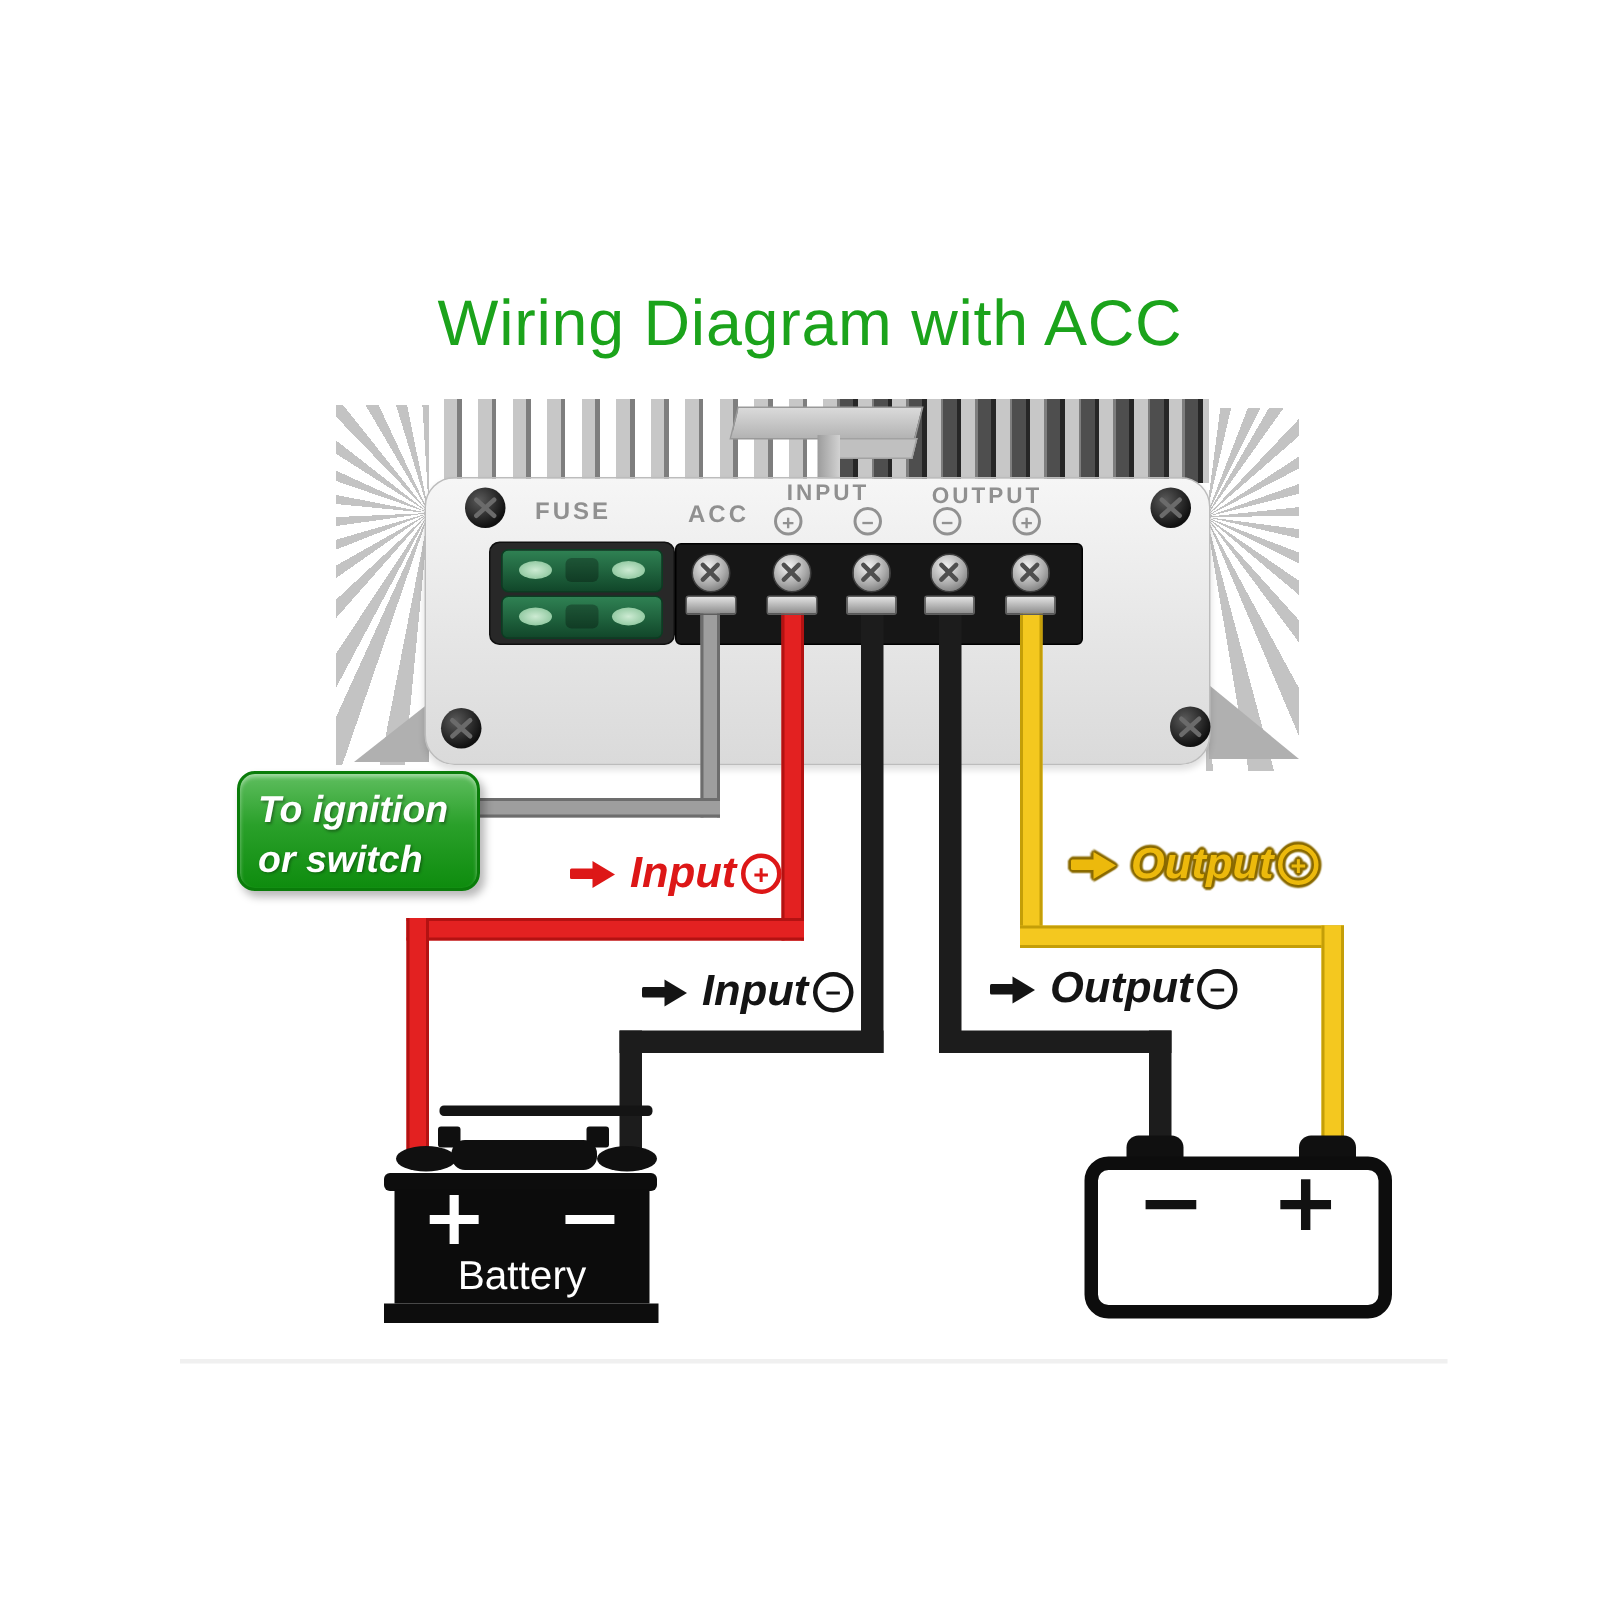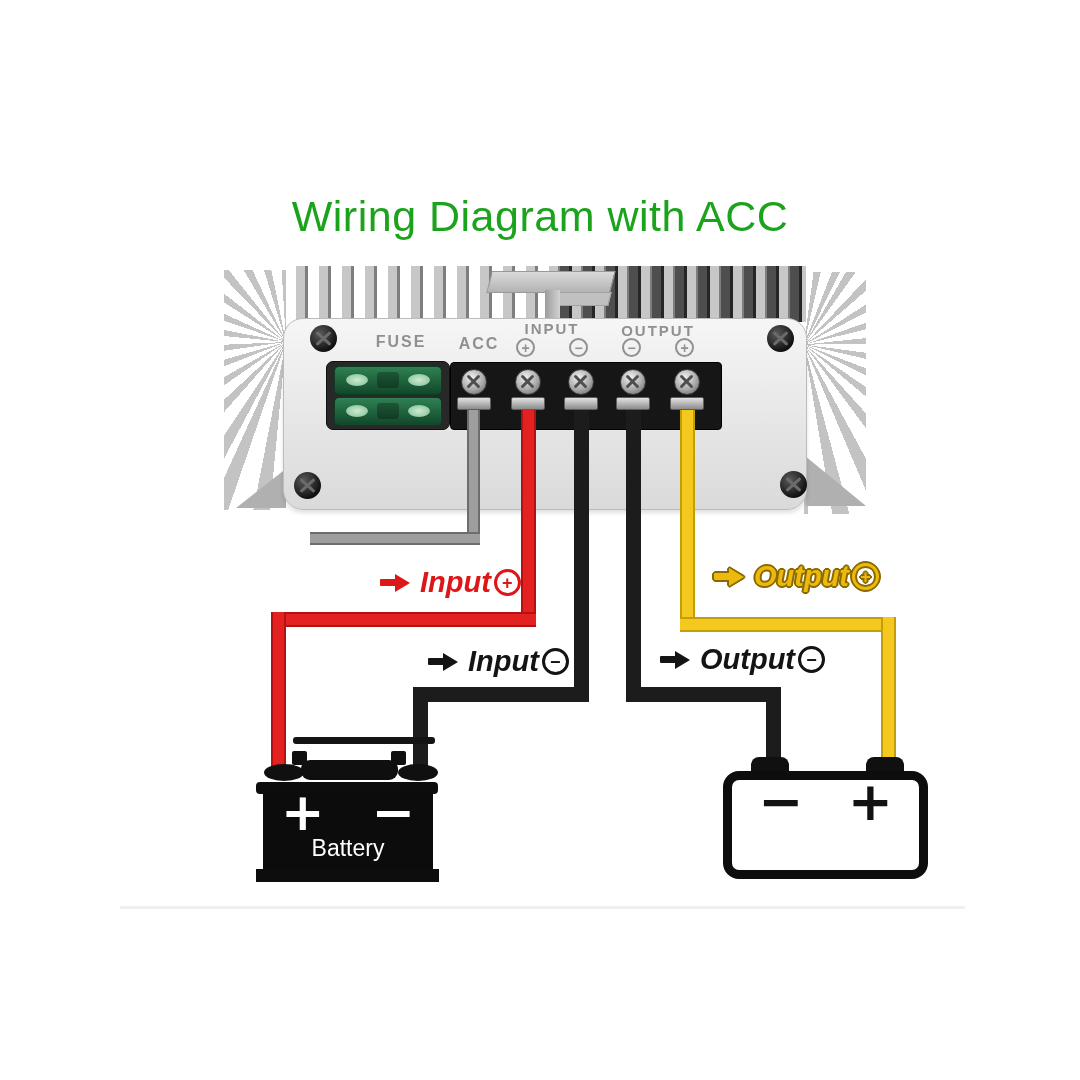--- a/index.html
+++ b/index.html
@@ -35,21 +35,21 @@
 
   .screw{position:absolute;width:27px;height:27px;border-radius:50%;z-index:2;
     background:radial-gradient(circle at 36% 32%,#5a5a5a,#101010 72%);}
   .screw::before,.screw::after{content:"";position:absolute;left:4px;top:12px;width:19px;height:3px;
     background:#6b6b6b;border-radius:2px;}
   .screw::before{transform:rotate(42deg);} .screw::after{transform:rotate(-42deg);}
   .screw.tl{left:310px;top:325px;} .screw.tr{left:767px;top:325px;}
   .screw.bl{left:294px;top:472px;} .screw.br{left:780px;top:471px;}
 
   .plate-text{position:absolute;z-index:2;color:#909090;font-weight:600;text-align:center;}
-  .t-fuse{left:366px;top:333px;width:70px;font-size:16px;letter-spacing:2px;}
+  .t-fuse{left:347px;top:333px;width:70px;font-size:16px;letter-spacing:2px;}
   .t-acc{left:449px;top:335px;width:60px;font-size:16px;letter-spacing:2px;}
   .t-input{left:512px;top:320px;width:80px;font-size:15px;letter-spacing:2px;}
   .t-output{left:613px;top:322px;width:90px;font-size:15px;letter-spacing:2px;}
   .plate-sign{position:absolute;z-index:2;width:19px;height:19px;border:2px solid #919191;border-radius:50%;
     color:#919191;display:flex;align-items:center;justify-content:center;
     font-size:14px;font-weight:700;line-height:1;box-sizing:border-box;}
   .ps1{left:516px;top:338px;} .ps2{left:569px;top:338px;} .ps3{left:622px;top:338px;} .ps4{left:675px;top:338px;}
 
   .fuse-block{position:absolute;left:326px;top:361px;width:122px;height:67px;z-index:2;
     background:#282828;border:1px solid #101010;border-radius:7px;}
@@ -111,21 +111,21 @@
   .bat-term-pos{left:264px;top:764px;} .bat-term-neg{left:398px;top:764px;}
   .bat-frame{position:absolute;left:293px;top:737px;width:142px;height:7px;background:#141414;border-radius:3px;z-index:5;}
   .bat-handle{position:absolute;left:301px;top:760px;width:97px;height:20px;background:#0f0f0f;border-radius:9px;z-index:5;}
   .bat-tab{position:absolute;width:15px;height:14px;background:#0f0f0f;border-radius:2px;z-index:5;}
   .bat-tab.l{left:292px;top:751px;} .bat-tab.r{left:391px;top:751px;}
   .bat-topplate{position:absolute;left:256px;top:782px;width:182px;height:12px;background:#0d0d0d;border-radius:4px;z-index:5;}
   .bat-body{position:absolute;left:263px;top:793px;width:170px;height:76px;background:#0c0c0c;z-index:5;
     display:flex;flex-direction:column;}
   .bat-signs{display:flex;justify-content:space-between;padding:0 18px;height:42px;line-height:38px;
     color:#fff;font-family:"DejaVu Sans",sans-serif;font-weight:700;font-size:52px;}
-  .bat-name{text-align:center;color:#fff;font-size:23px;margin-top:0px;}
+  .bat-name{text-align:center;color:#fff;font-size:27px;margin-top:0px;}
   .bat-base{position:absolute;left:256px;top:869px;width:183px;height:13px;background:#0d0d0d;z-index:5;}
 
   
   .app-bump{position:absolute;width:38px;height:18px;background:#101010;border-radius:8px 8px 0 0;z-index:5;}
   .app-bump.neg{left:751px;top:757px;} .app-bump.pos{left:866px;top:757px;}
   .app-box{position:absolute;left:723px;top:771px;width:205px;height:108px;z-index:5;background:#fff;
     border:9px solid #0d0d0d;border-radius:16px;box-sizing:border-box;display:flex;flex-direction:column;}
   .app-signs{display:flex;justify-content:space-between;padding:0 26px;height:46px;line-height:44px;
     color:#121212;font-family:"DejaVu Sans",sans-serif;font-weight:700;font-size:54px;}
   .app-name{text-align:center;color:#1c1c1c;font-size:29px;letter-spacing:1px;margin-top:2px;}
@@ -201,20 +201,24 @@
   <div class="wire wv black" style="left:413px;top:687px;height:84px"></div>
 
   <div class="wire wv black" style="left:626px;top:405px;height:297px"></div>
   <div class="wire wh black" style="left:626px;top:687px;width:155px"></div>
   <div class="wire wv black" style="left:766px;top:687px;height:80px"></div>
 
   <div class="wire wv yellow" style="left:680px;top:405px;height:227px"></div>
   <div class="wire wh yellow" style="left:680px;top:617px;width:216px"></div>
   <div class="wire wv yellow" style="left:881px;top:617px;height:150px"></div>
 
+  <div class="note">
+    <div>To ignition</div>
+    <div>or switch</div>
+  </div>
 
   <div class="ann red">
     <span class="arrow">
         <i></i>
         <b></b>
       </span>
     <span>Input</span>
     <span class="sign-circle">+</span>
   </div>
 

